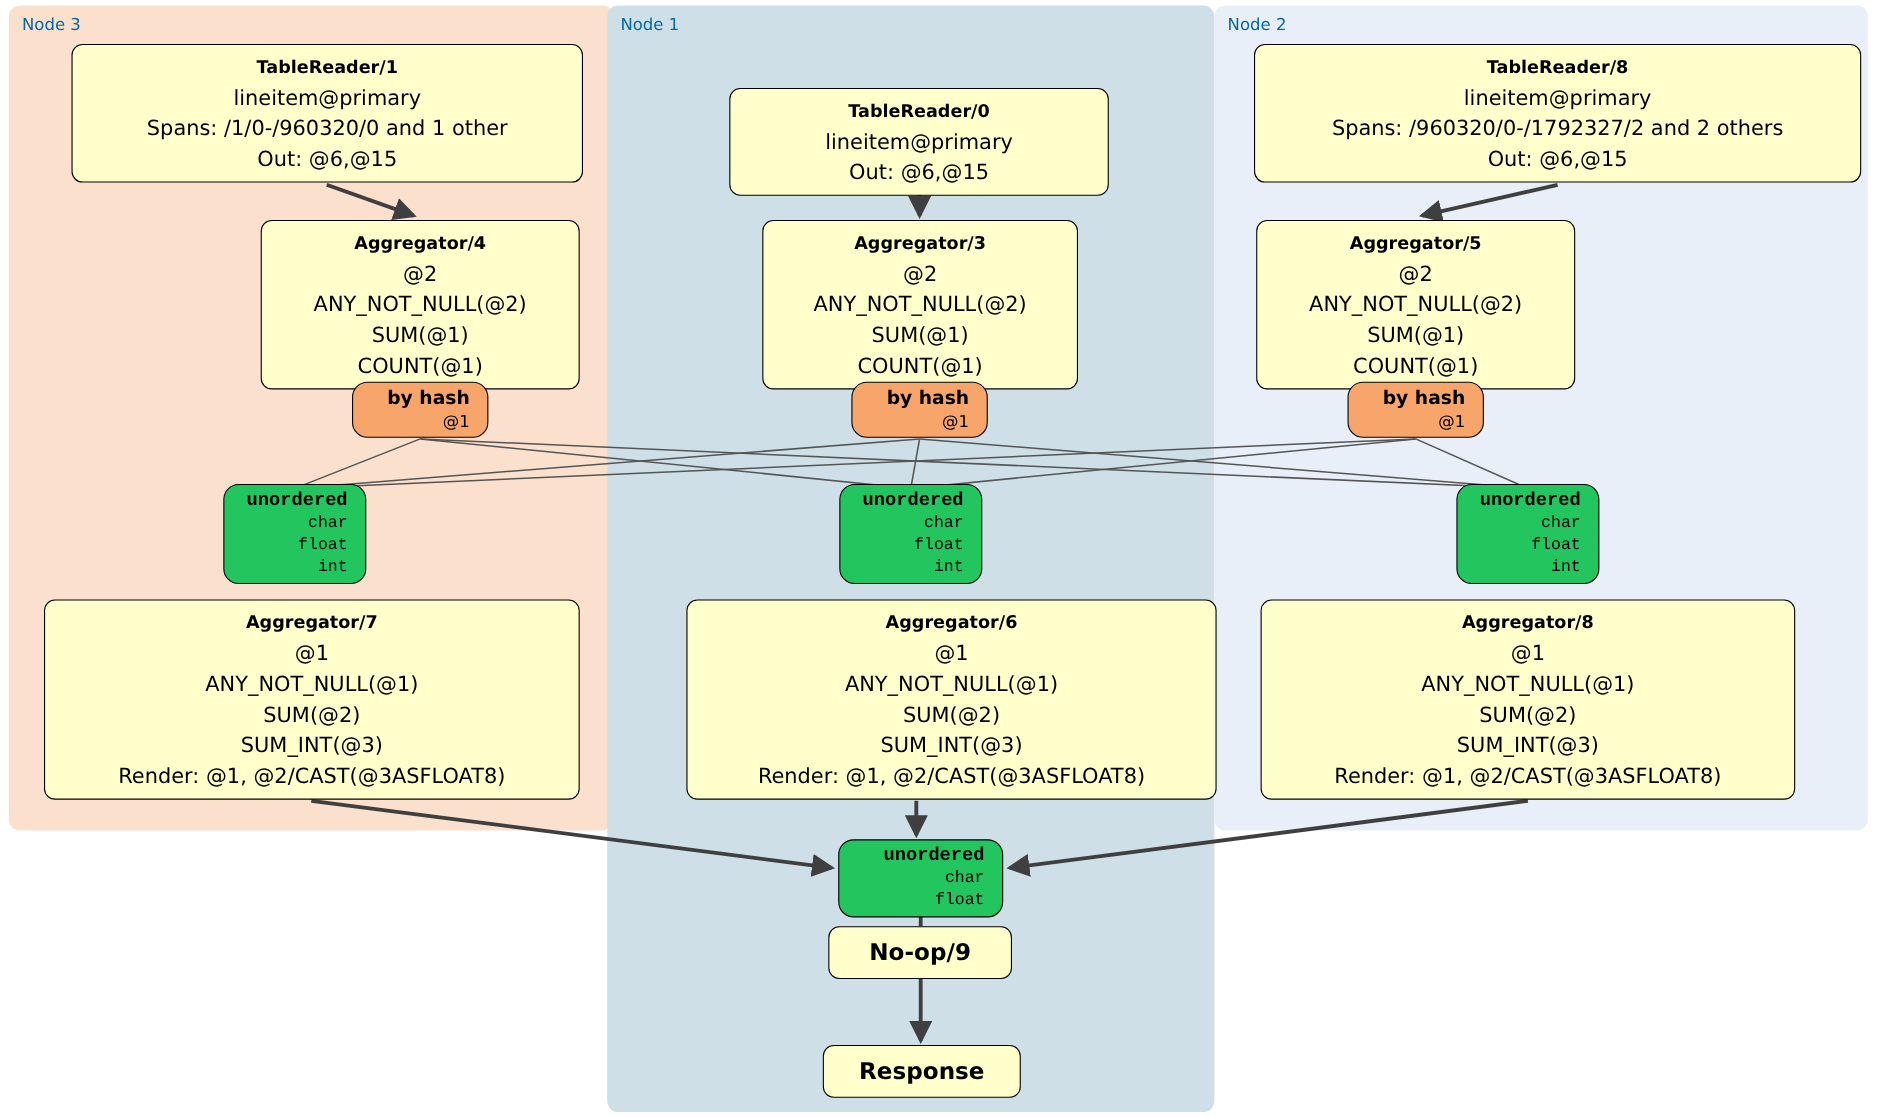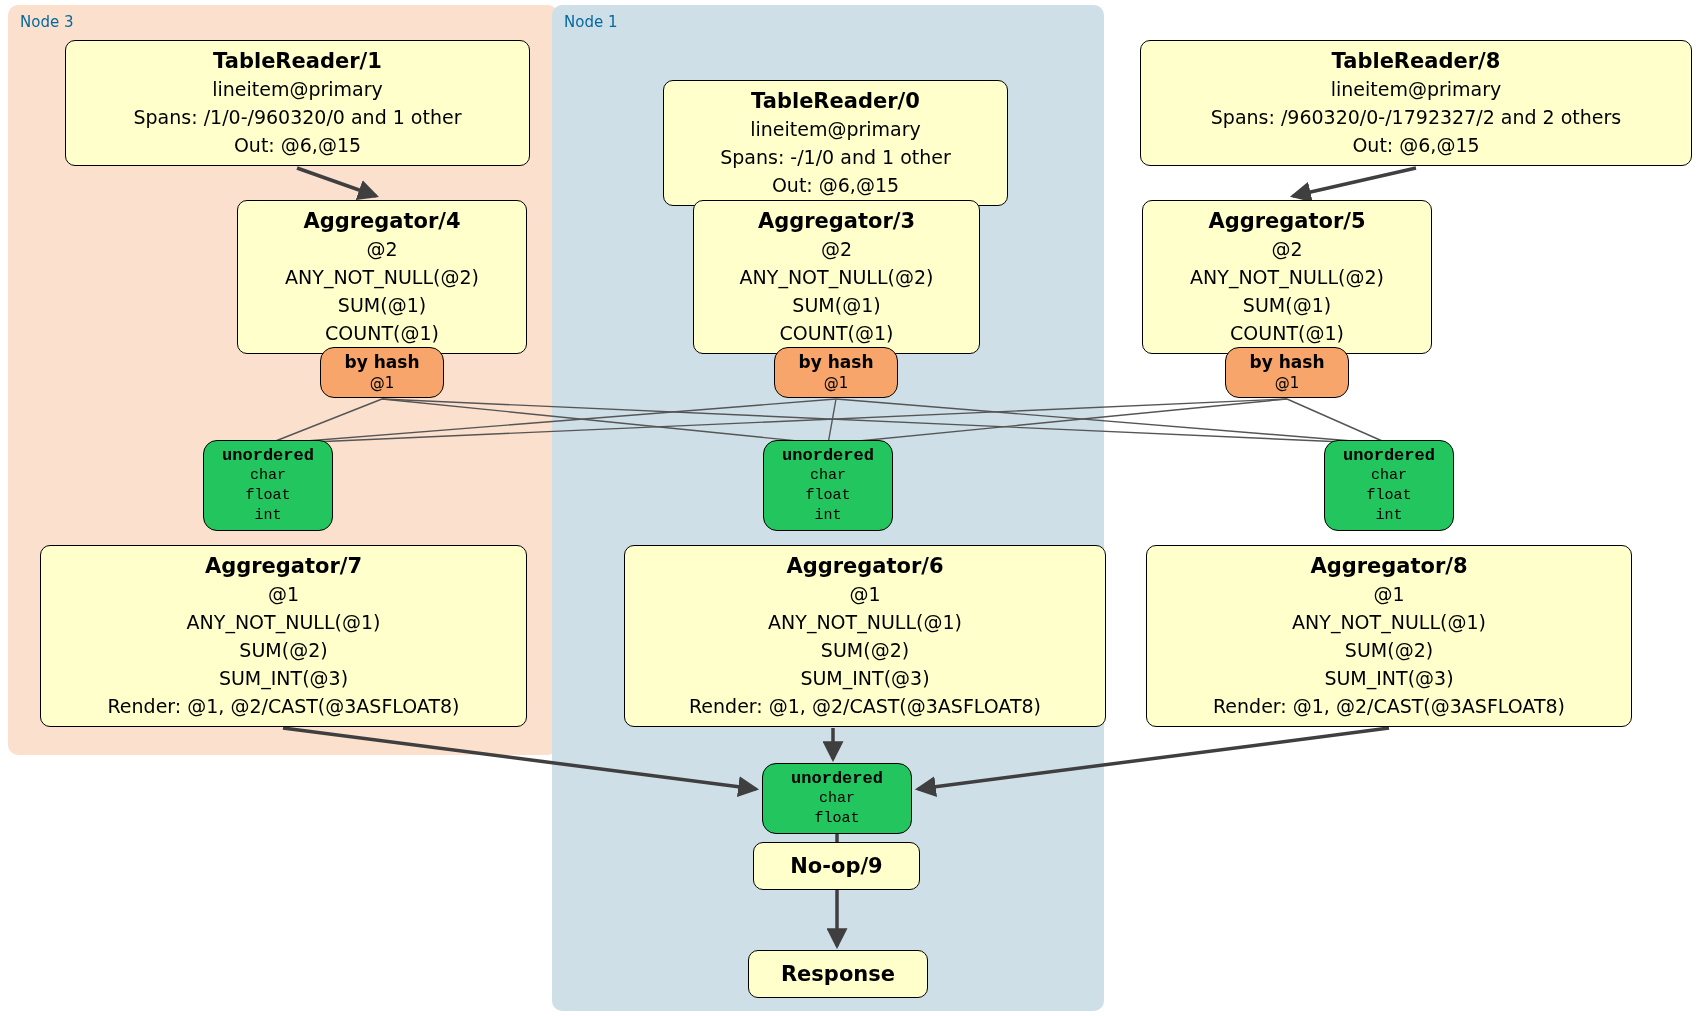--- a/index.html
+++ b/index.html
@@ -6,43 +6,46 @@
   body { font-family:"DejaVu Sans","Liberation Sans",sans-serif; color:#000; }
   .canvas { position:relative; width:1706px; height:1016px; background:#fff; overflow:hidden; }
 
   .region { position:absolute; border-radius:10px; z-index:0; }
   .region-label { position:absolute; top:8px; left:12px; font-size:15px; color:#0369a1; }
 
   .edges { position:absolute; left:0; top:0; z-index:1; }
 
   .box { position:absolute; box-sizing:border-box; background:#ffffcc; border:1.5px solid #000;
          border-radius:10px; text-align:center; padding:6px 8px; z-index:2; white-space:nowrap; }
-  .box .t { font-weight:bold; font-size:21px; line-height:28px; }
+  .box .t { font-weight:bold; font-size:16px; line-height:28px; }
   .box .l { font-size:19px; line-height:28px; }
 
   .pill { position:absolute; box-sizing:border-box; border:1.5px solid #000; border-radius:14px;
-          text-align:center; padding:4px 6px; z-index:3; white-space:nowrap; }
+          text-align:right; padding:4px 16px; z-index:3; white-space:nowrap; }
   .pill.router { background:#f7a56b; }
   .pill.sync   { background:#22c55e;font-family:Liberation Mono, monospace; }
   .pill .t { font-weight:bold; font-size:17px; line-height:21px; }
   .pill .l { font-size:15px; line-height:20px; }
 
   .mini { padding:9px 8px; }
   .mini .t { font-size:21px; line-height:28px; }
 </style>
 </head>
 <body>
 
 <div class="canvas">
 
   <div class="region" style="left:8px; top:5px; width:550px; height:750px; background:#fbe0cd;">
     <div class="region-label">Node 3</div>
   </div>
   <div class="region" style="left:552px; top:5px; width:552px; height:1006px; background:#cfdfe8;">
     <div class="region-label">Node 1</div>
+  </div>
+  <div class="region" style="left:1104px; top:5px; width:594px; height:750px; background:#e8eff8;">
+    <div class="region-label">Node 2</div>
   </div>
 
   <svg class="edges" width="1706" height="1016" viewBox="0 0 1706 1016">
     <defs>
       <marker id="ah" viewBox="0 0 10 10" refX="8.5" refY="5" markerWidth="6" markerHeight="6" orient="auto-start-reverse">
         <path d="M0,0 L10,5 L0,10 z" fill="#3f3f3f"></path>
       </marker>
     </defs>
     <g stroke="#555" stroke-width="1.4">
       <line x1="382" y1="399" x2="268" y2="444"></line>
@@ -95,21 +98,20 @@
     <div class="l">@1</div>
     <div class="l">ANY_NOT_NULL(@1)</div>
     <div class="l">SUM(@2)</div>
     <div class="l">SUM_INT(@3)</div>
     <div class="l">Render: @1, @2/CAST(@3ASFLOAT8)</div>
   </div>
 
   <div class="box" style="left:663px; top:40px; width:345px;margin-top:40px;">
     <div class="t">TableReader/0</div>
     <div class="l">lineitem@primary</div>
-    <div class="l">Spans: -/1/0 and 1 other</div>
     <div class="l">Out: @6,@15</div>
   </div>
   <div class="box" style="left:693px; top:200px; width:287px;">
     <div class="t">Aggregator/3</div>
     <div class="l">@2</div>
     <div class="l">ANY_NOT_NULL(@2)</div>
     <div class="l">SUM(@1)</div>
     <div class="l">COUNT(@1)</div>
   </div>
   <div class="pill router" style="left:774px; top:347px; width:124px;">

